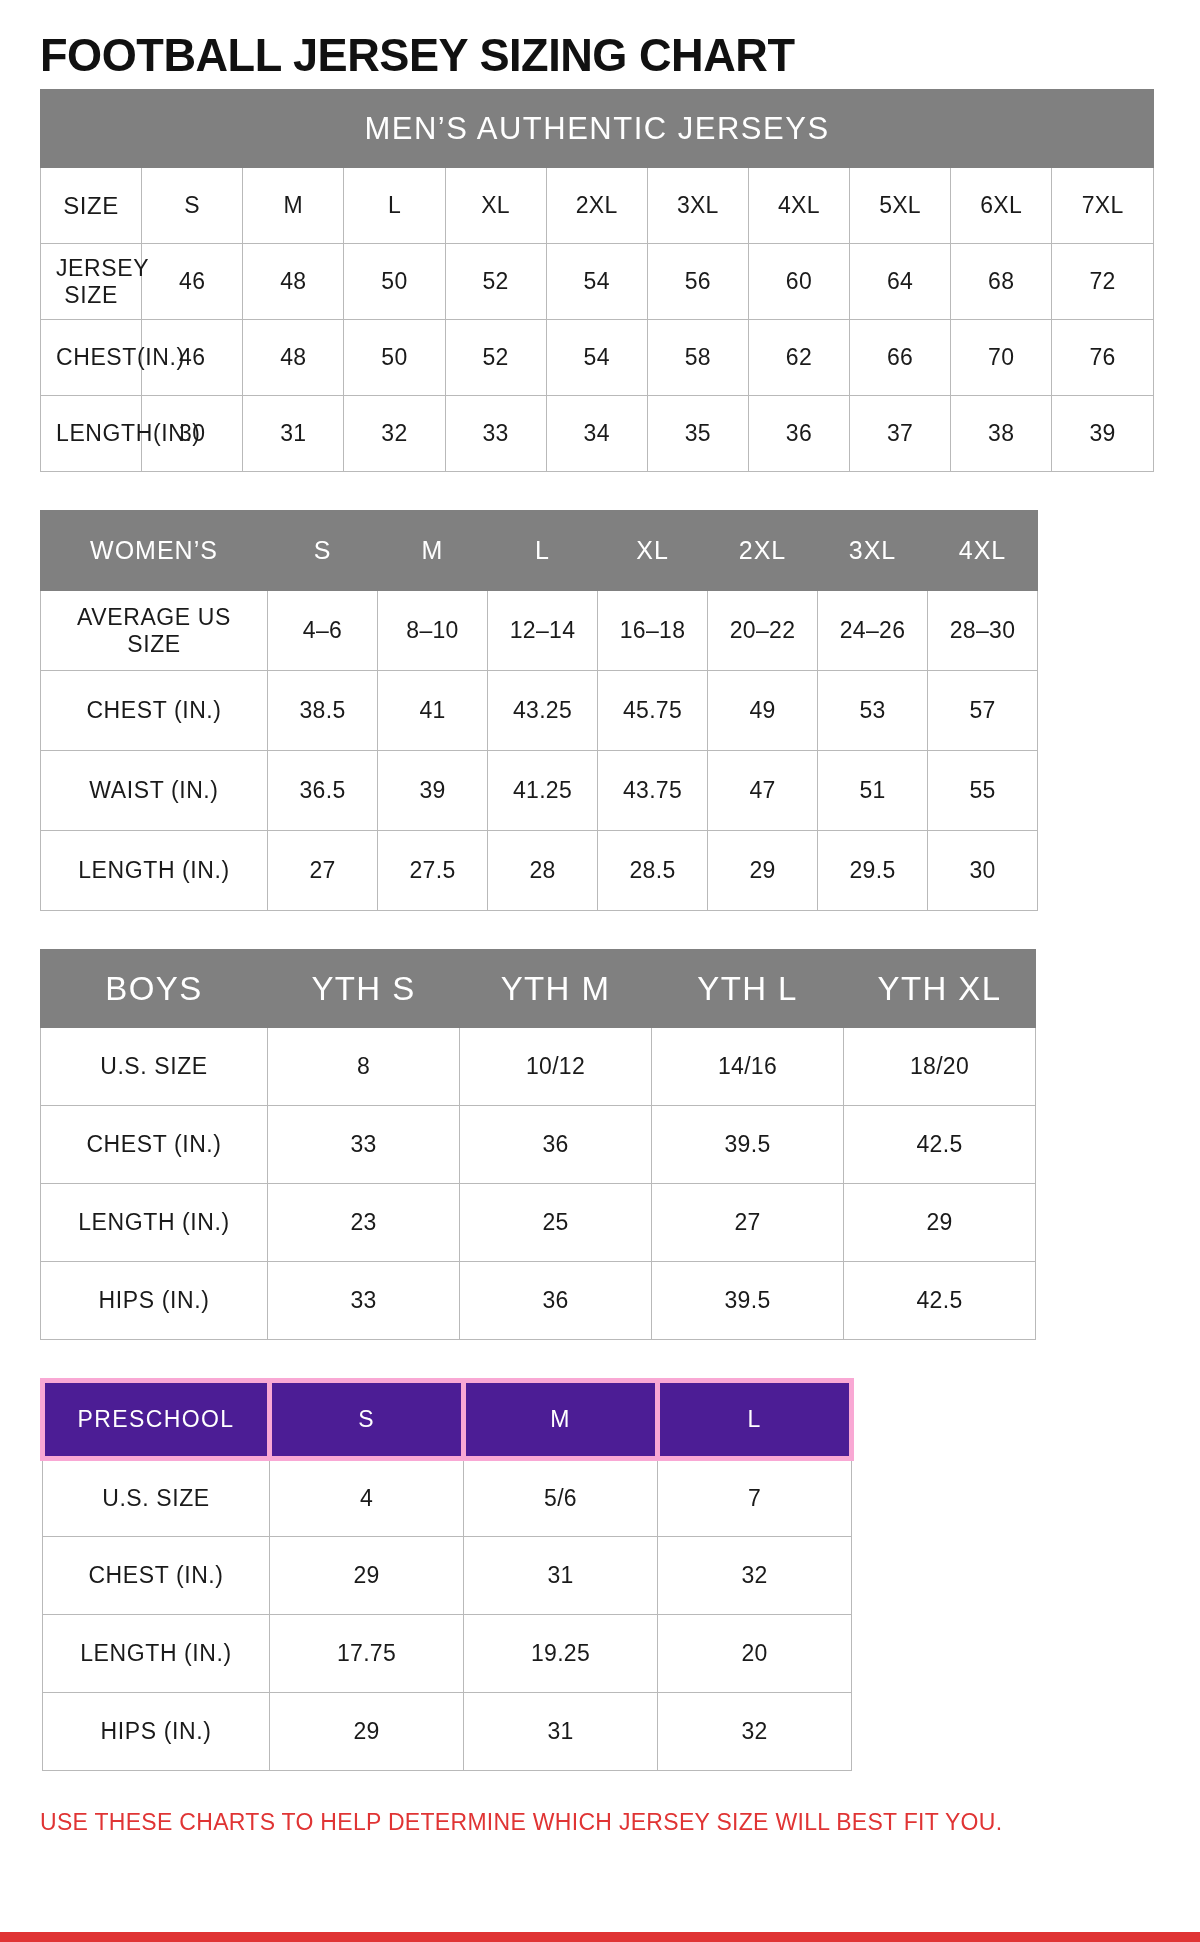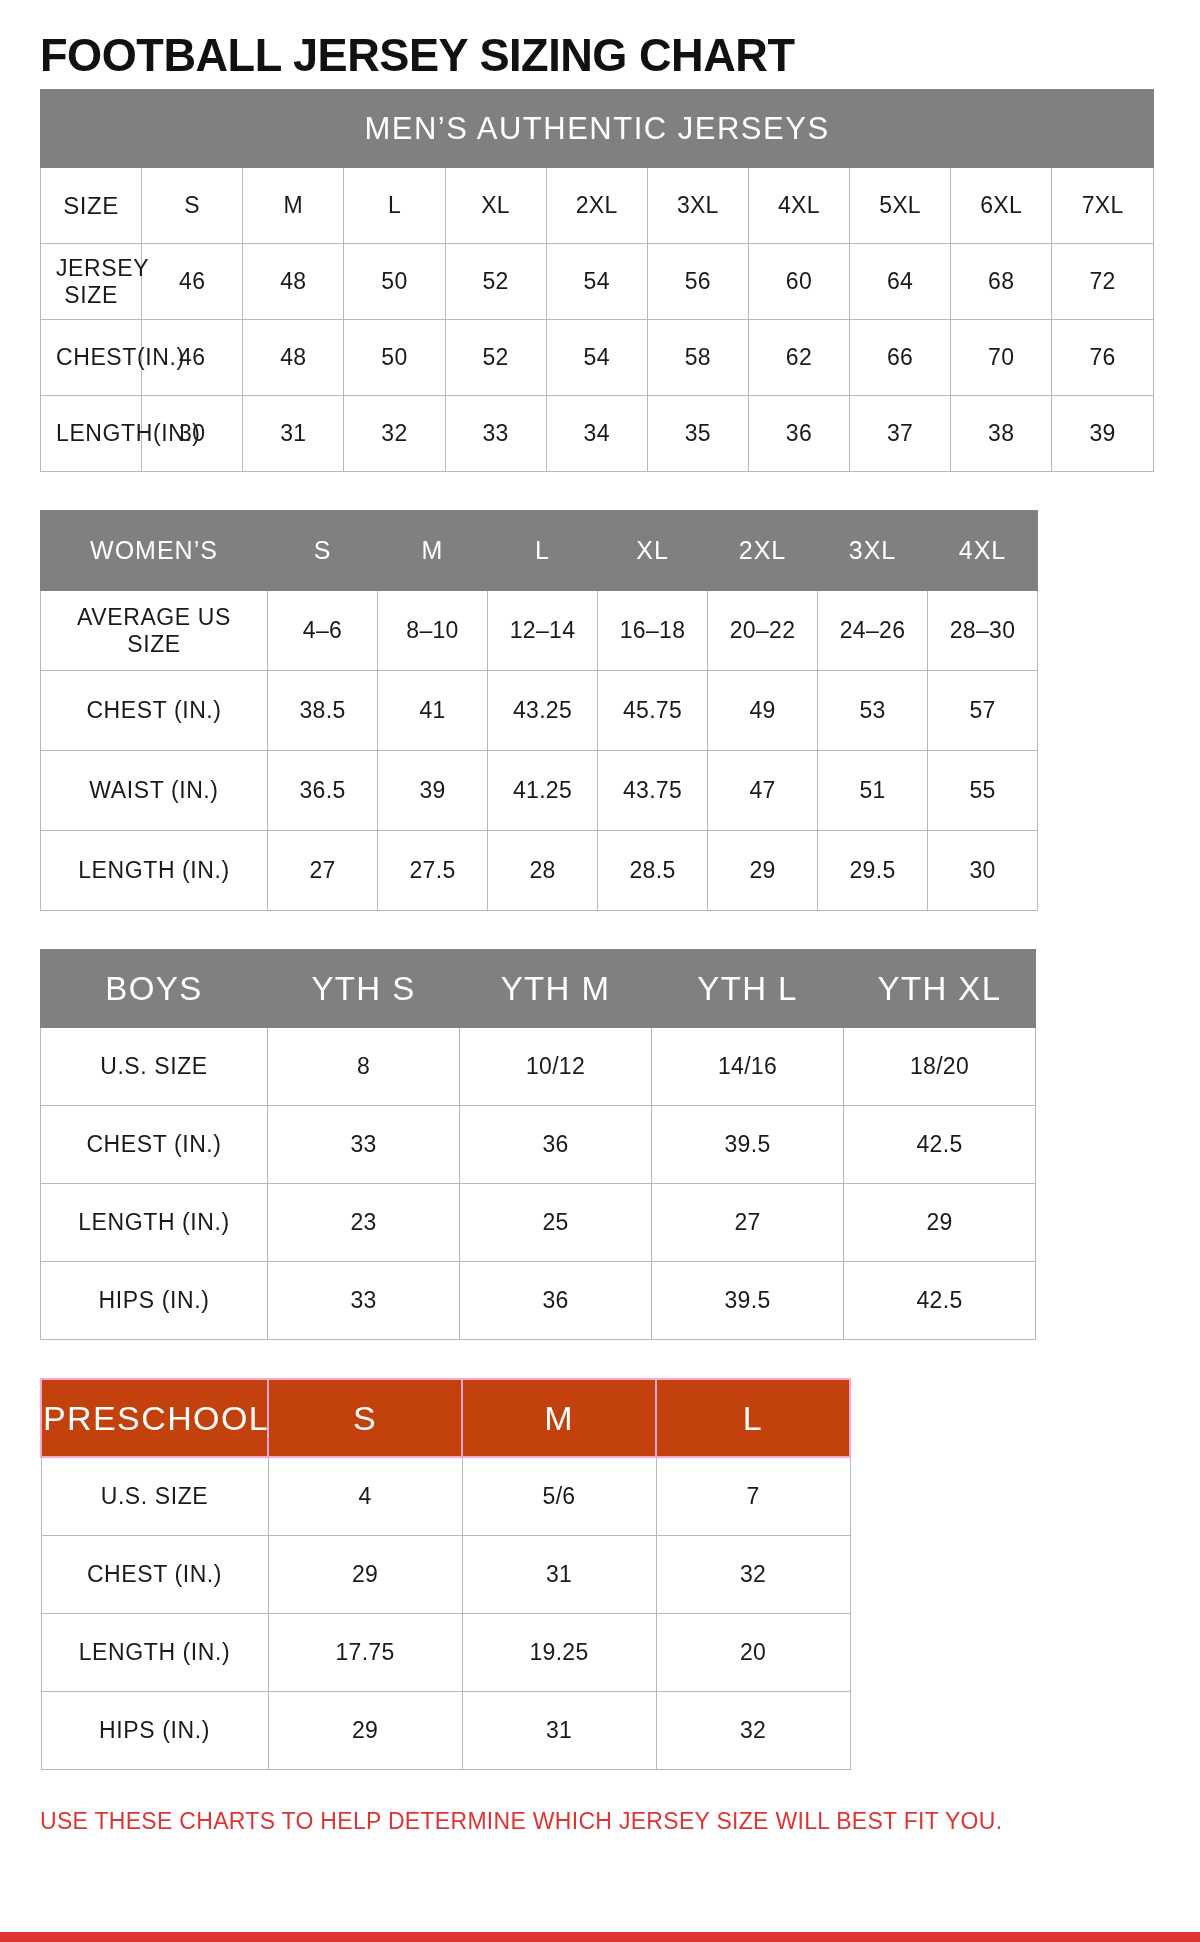--- a/index.html
+++ b/index.html
@@ -103,24 +103,24 @@
     font-size: 33px;
     letter-spacing: 1.4px;
   }
   #boys-table td:first-child { width: 227px; }
   #boys-table td { width: 192px; }
 
   
   #preschool-table { width: 810px; }
   #preschool-table tr { height: 78px; }
   #preschool-table .hdr-cell {
-    background: #c2410c;
+    background: #4c1d95;
     color: #ffffff;
-    border: 2px solid #f9a8d4;
-    font-size: 34px;
+    border: 5px solid #f9a8d4;
+    font-size: 23px;
     letter-spacing: 1.4px;
   }
   #preschool-table td:first-child { width: 227px; }
   #preschool-table td { width: 194px; }
 
   .footer-note {
     color: #e03434;
     font-size: 23px;
     letter-spacing: 0.3px;
     margin-top: 10px;

